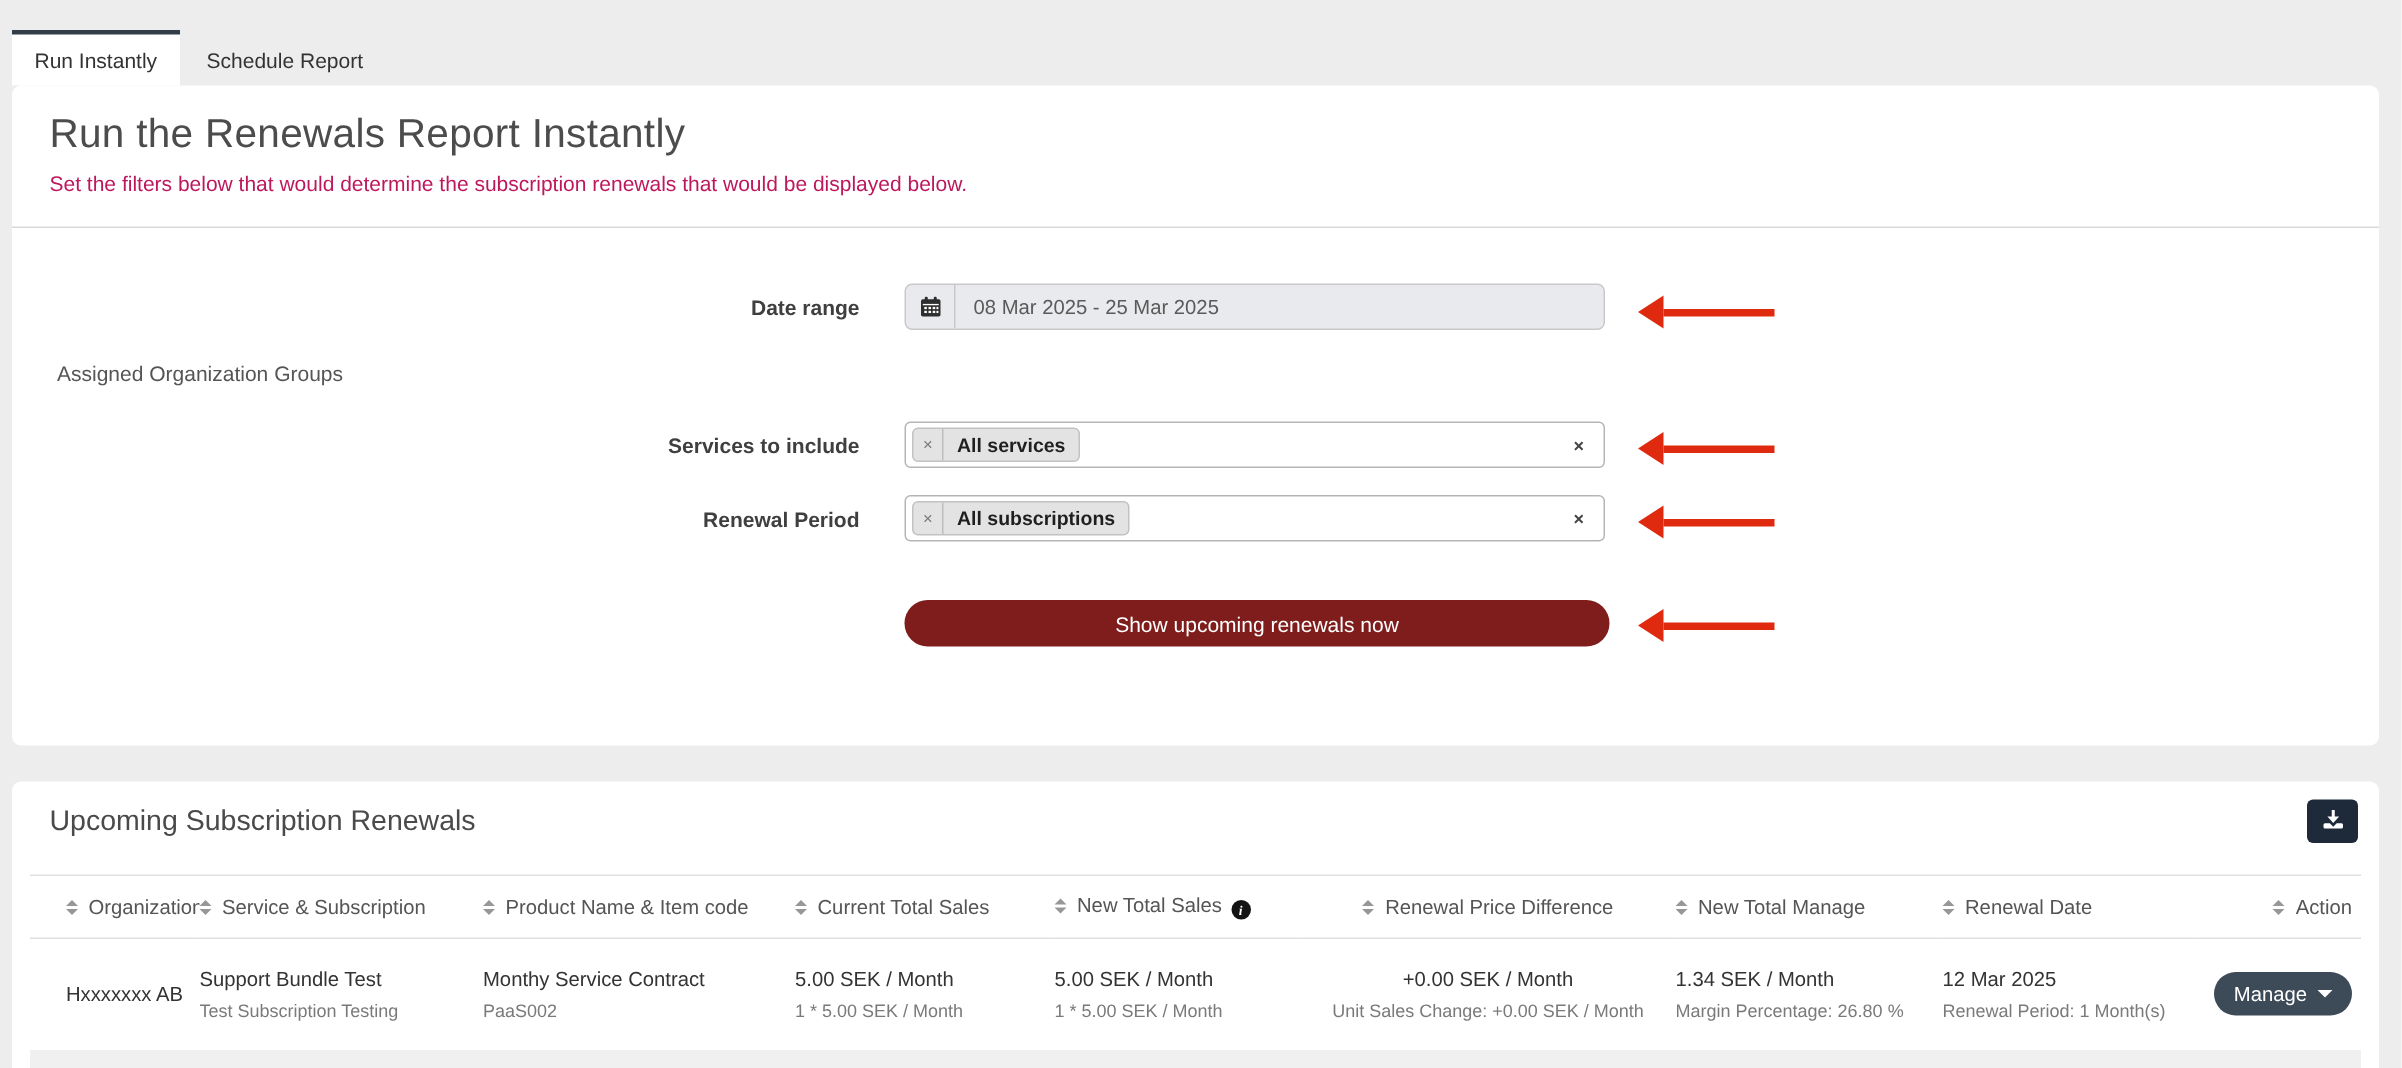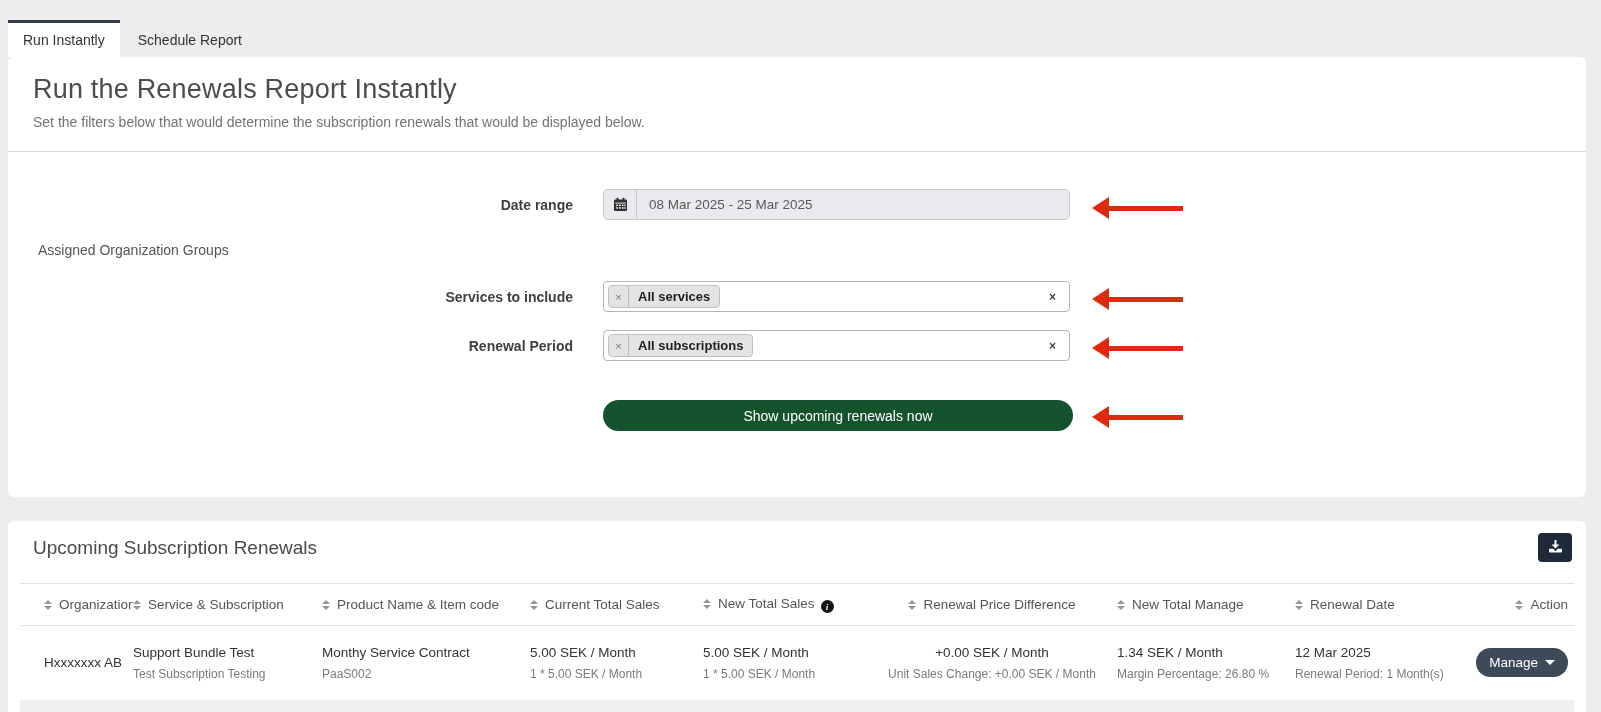--- a/index.html
+++ b/index.html
@@ -27,21 +27,21 @@
   .card {
     background: #fff; margin: 0 15px 0 8px; border-radius: 6px;
     position: relative;
   }
   .card.report { height: 440px; }
   .card.renewals { margin-top: 24px; border-radius: 6px 6px 0 0; height: 260px; }
 
   
   .panel-head { padding: 17px 25px 21px 25px; border-bottom: 1px solid #d9d9d9; }
   .panel-title { font-size: 27px; font-weight: 400; color: #4c4c4c; letter-spacing: .2px; }
-  .panel-sub { font-size: 14px; color: #737373; margin-top: 9px; }
+  .panel-sub { font-size: 14px; color: #be185d; margin-top: 9px; }
 
   
   .form-area { padding-top: 37px; }
   .form-row { display: flex; align-items: center; }
   .form-row .flabel {
     width: 565px; text-align: right; font-size: 14px; font-weight: 700; color: #3f3f3f;
   }
   .fwrap { margin-left: 30px; width: 467px; position: relative; }
 
   .date-field {
@@ -78,21 +78,21 @@
     font-size: 12px; font-weight: 700; color: #444; cursor: pointer; line-height: 1;
   }
 
   .gap-r2 { margin-top: 21px; }
   .gap-r3 { margin-top: 22px; }
   .gap-r4 { margin-top: 18px; }
   .gap-btn { margin-top: 39px; }
 
   .submit-btn {
     margin-left: 595px; width: 470px; height: 31px; border: none; cursor: pointer;
-    border-radius: 16px; background: #14532d; color: #fff; font-size: 14px;
+    border-radius: 16px; background: #7f1d1d; color: #fff; font-size: 14px;
     font-family: inherit; display: block;
   }
 
   
   .arrow { position: absolute; left: 1092px; width: 91px; height: 24px; display: flex; align-items: center; }
   .arrow .head {
     width: 0; height: 0;
     border-top: 11px solid transparent; border-bottom: 11px solid transparent;
     border-right: 17px solid #e02a10;
   }

